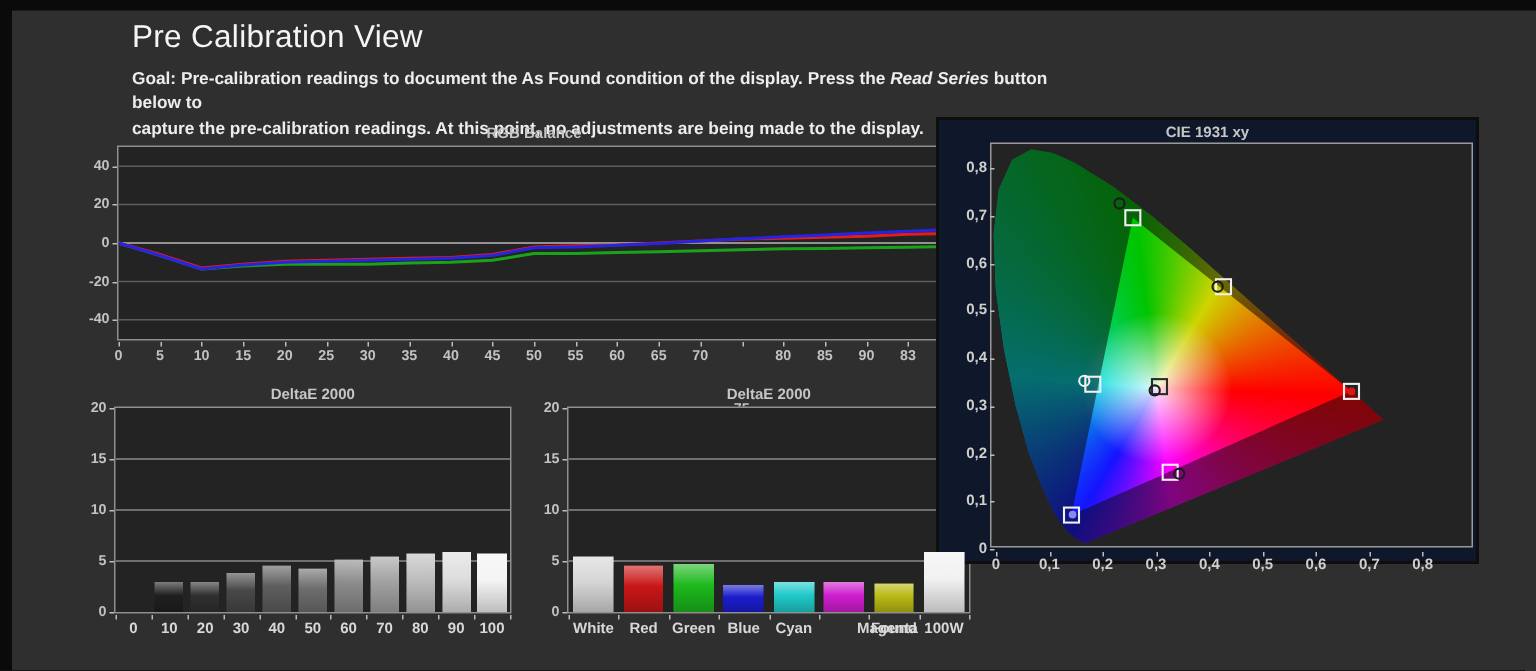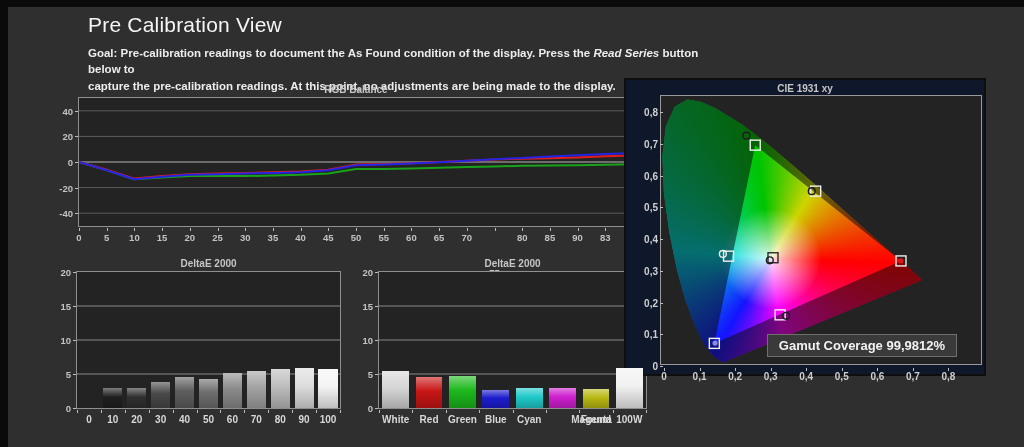--- a/index.html
+++ b/index.html
@@ -224,21 +224,20 @@
       <div class="tick" style="left: 203.875px; top: 155px; width: 1px; height: 3px;"></div>
       <div class="tick" style="left: 237.25px; top: 155px; width: 1px; height: 3px;"></div>
       <div class="tick" style="left: 270.625px; top: 155px; width: 1px; height: 3px;"></div>
       <div class="tick" style="left: 304px; top: 155px; width: 1px; height: 3px;"></div>
     </section>
 
   <section class="chart cie">
     <span class="ctitle">CIE 1931 xy</span>
     <div class="plot">
       <div class="locus" style="clip-path: polygon(61.9px 266.4px, 55.7px 262.4px, 51.2px 258.6px, 44.1px 249.7px, 39px 240.5px, 32.5px 225.9px, 24.4px 204.3px, 16.1px 174.4px, 8.4px 137.1px, 2.9px 97.2px, 1.4px 60.3px, 4.9px 30.1px, 13.8px 10.5px, 26.4px 3.6px, 40.6px 6px, 55px 12.4px, 81.6px 28.8px, 107.2px 48.4px, 132.7px 69.9px, 157.9px 92.1px, 182.2px 113.7px, 204.5px 133.5px, 222.9px 149.9px, 236.7px 162.1px, 245.9px 170.2px, 253.9px 177.3px, 261.2px 183.9px); background: radial-gradient(50px at 34.4% 60.7%, rgba(255, 255, 255, 0.88), rgba(255, 255, 255, 0)), conic-gradient(from -7deg at 34.4% 60.7%, rgb(0, 196, 0) 0deg, rgb(207, 212, 0) 38deg, rgb(255, 0, 0) 99deg, rgb(255, 0, 255) 179deg, rgb(20, 20, 255) 218deg, rgb(0, 220, 220) 282deg, rgb(0, 196, 0) 360deg);"></div>
-      <div class="coverage">Gamut Coverage 99,9812%</div>
     <svg width="320" height="268" class="overlay">
           <path d="M61.9,266.4L55.7,262.4L51.2,258.6L44.1,249.7L39.0,240.5L32.5,225.9L24.4,204.3L16.1,174.4L8.4,137.1L2.9,97.2L1.4,60.3L4.9,30.1L13.8,10.5L26.4,3.6L40.6,6.0L55.0,12.4L81.6,28.8L107.2,48.4L132.7,69.9L157.9,92.1L182.2,113.7L204.5,133.5L222.9,149.9L236.7,162.1L245.9,170.2L253.9,177.3L261.2,183.9Z M240.0,164.9L94.2,49.2L53.3,247.4Z" fill="#0a0a0a" fill-opacity="0.52" fill-rule="evenodd"></path>
           <rect x="235" y="159.9230769230769" width="10" height="10" fill="none" stroke="#f0f0f0" stroke-width="1.4"></rect>
           <rect x="89.22222222222223" y="44.15976331360949" width="10" height="10" fill="none" stroke="#f0f0f0" stroke-width="1.4"></rect>
           <rect x="48.33333333333333" y="242.3846153846154" width="10" height="10" fill="none" stroke="#f0f0f0" stroke-width="1.4"></rect>
           <rect x="62.55555555555556" y="155.16568047337276" width="10" height="10" fill="none" stroke="#f0f0f0" stroke-width="1.4"></rect>
           <rect x="107" y="156.75147928994082" width="10" height="10" fill="none" stroke="#2a2a2a" stroke-width="1.4"></rect>
           <rect x="114.11111111111111" y="213.84023668639054" width="10" height="10" fill="none" stroke="#f0f0f0" stroke-width="1.4"></rect>
           <rect x="149.66666666666666" y="90.14792899408283" width="10" height="10" fill="none" stroke="#f0f0f0" stroke-width="1.4"></rect>
           <circle cx="85.33333333333333" cy="39.64497041420117" r="3.4" fill="none" stroke="#1c1c1c" stroke-width="1.4"></circle>

